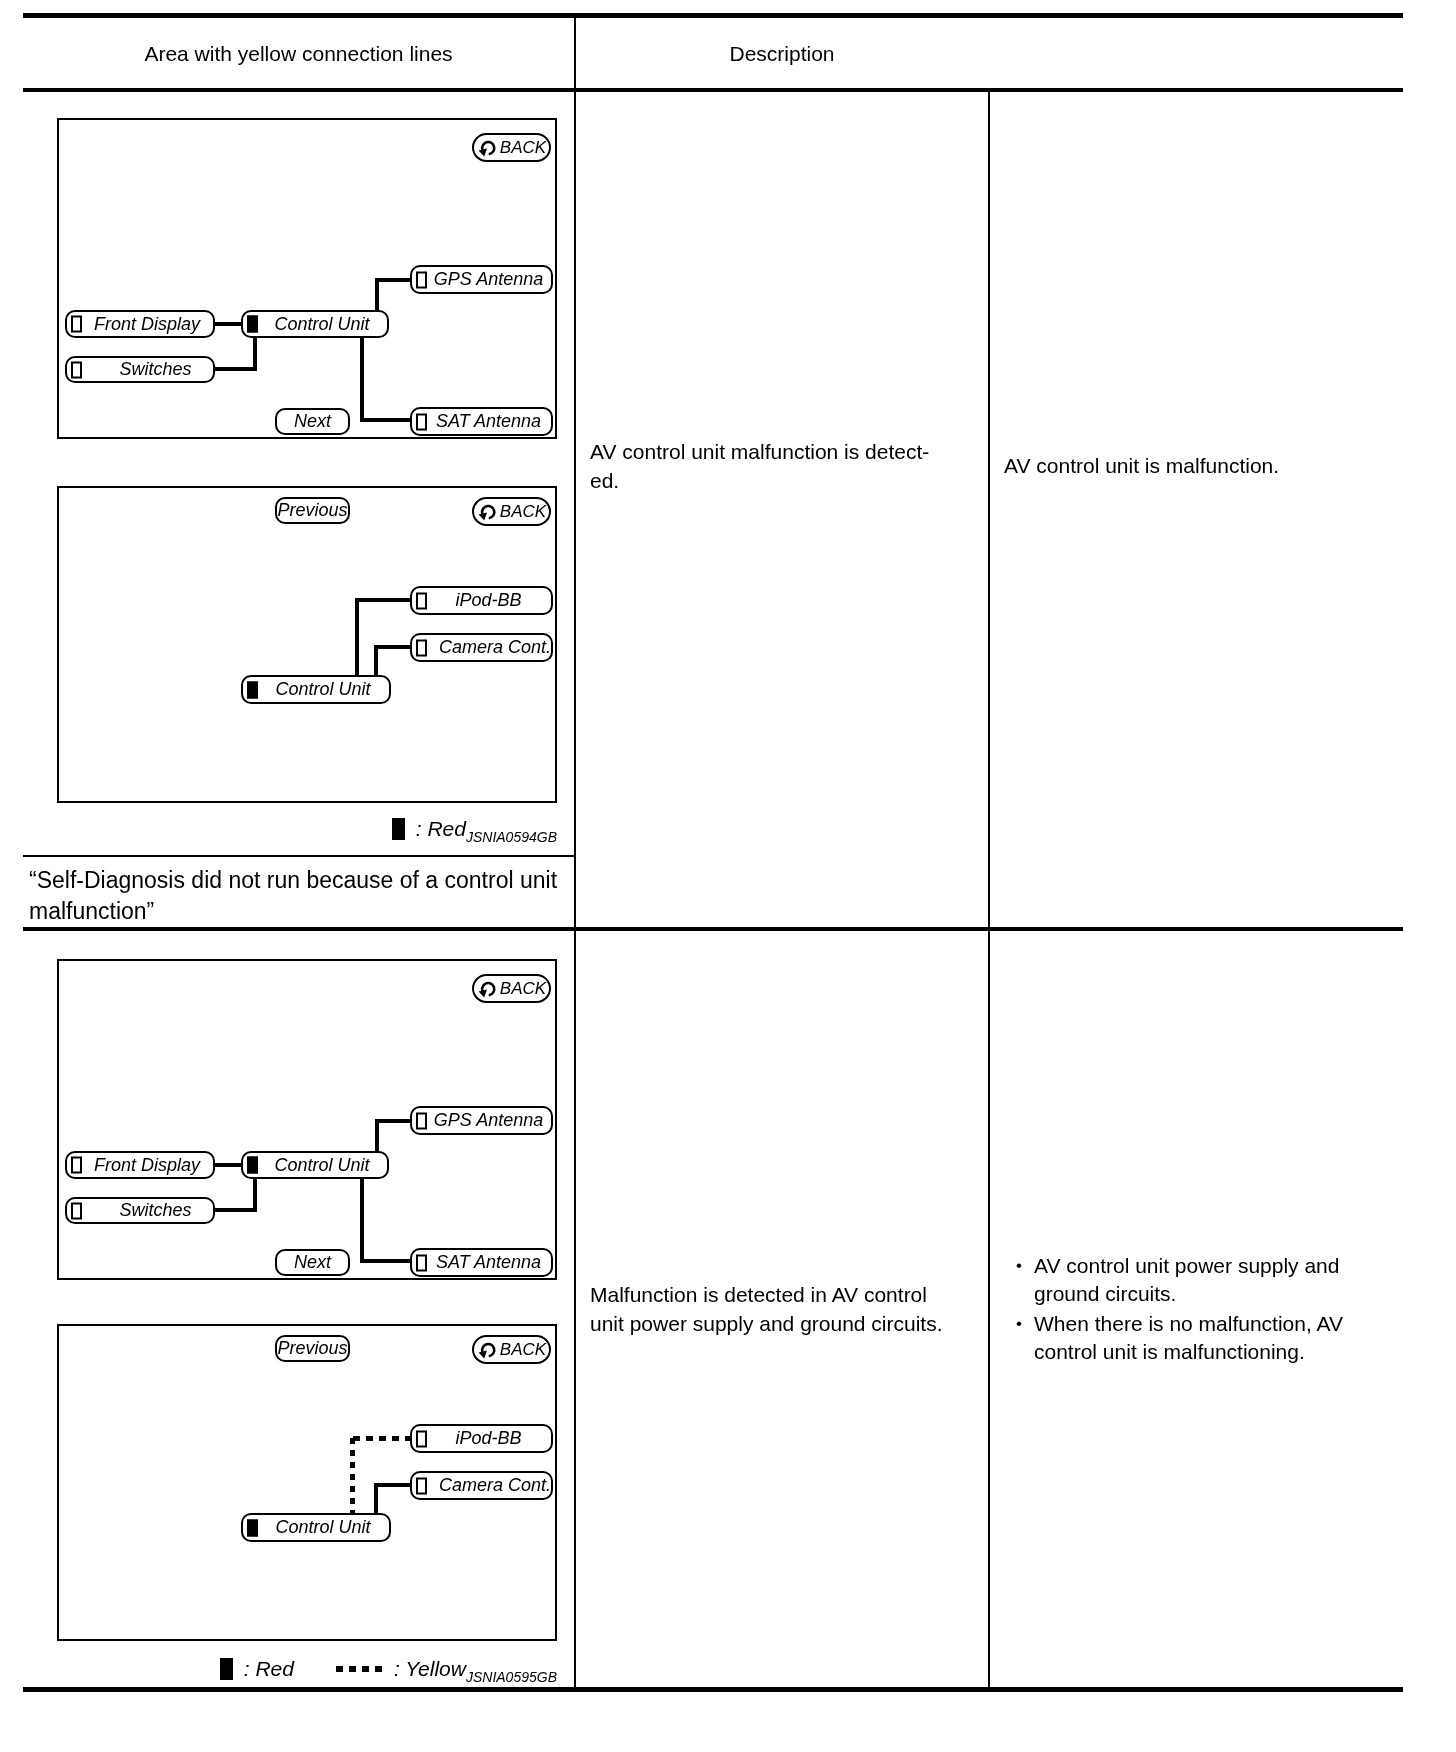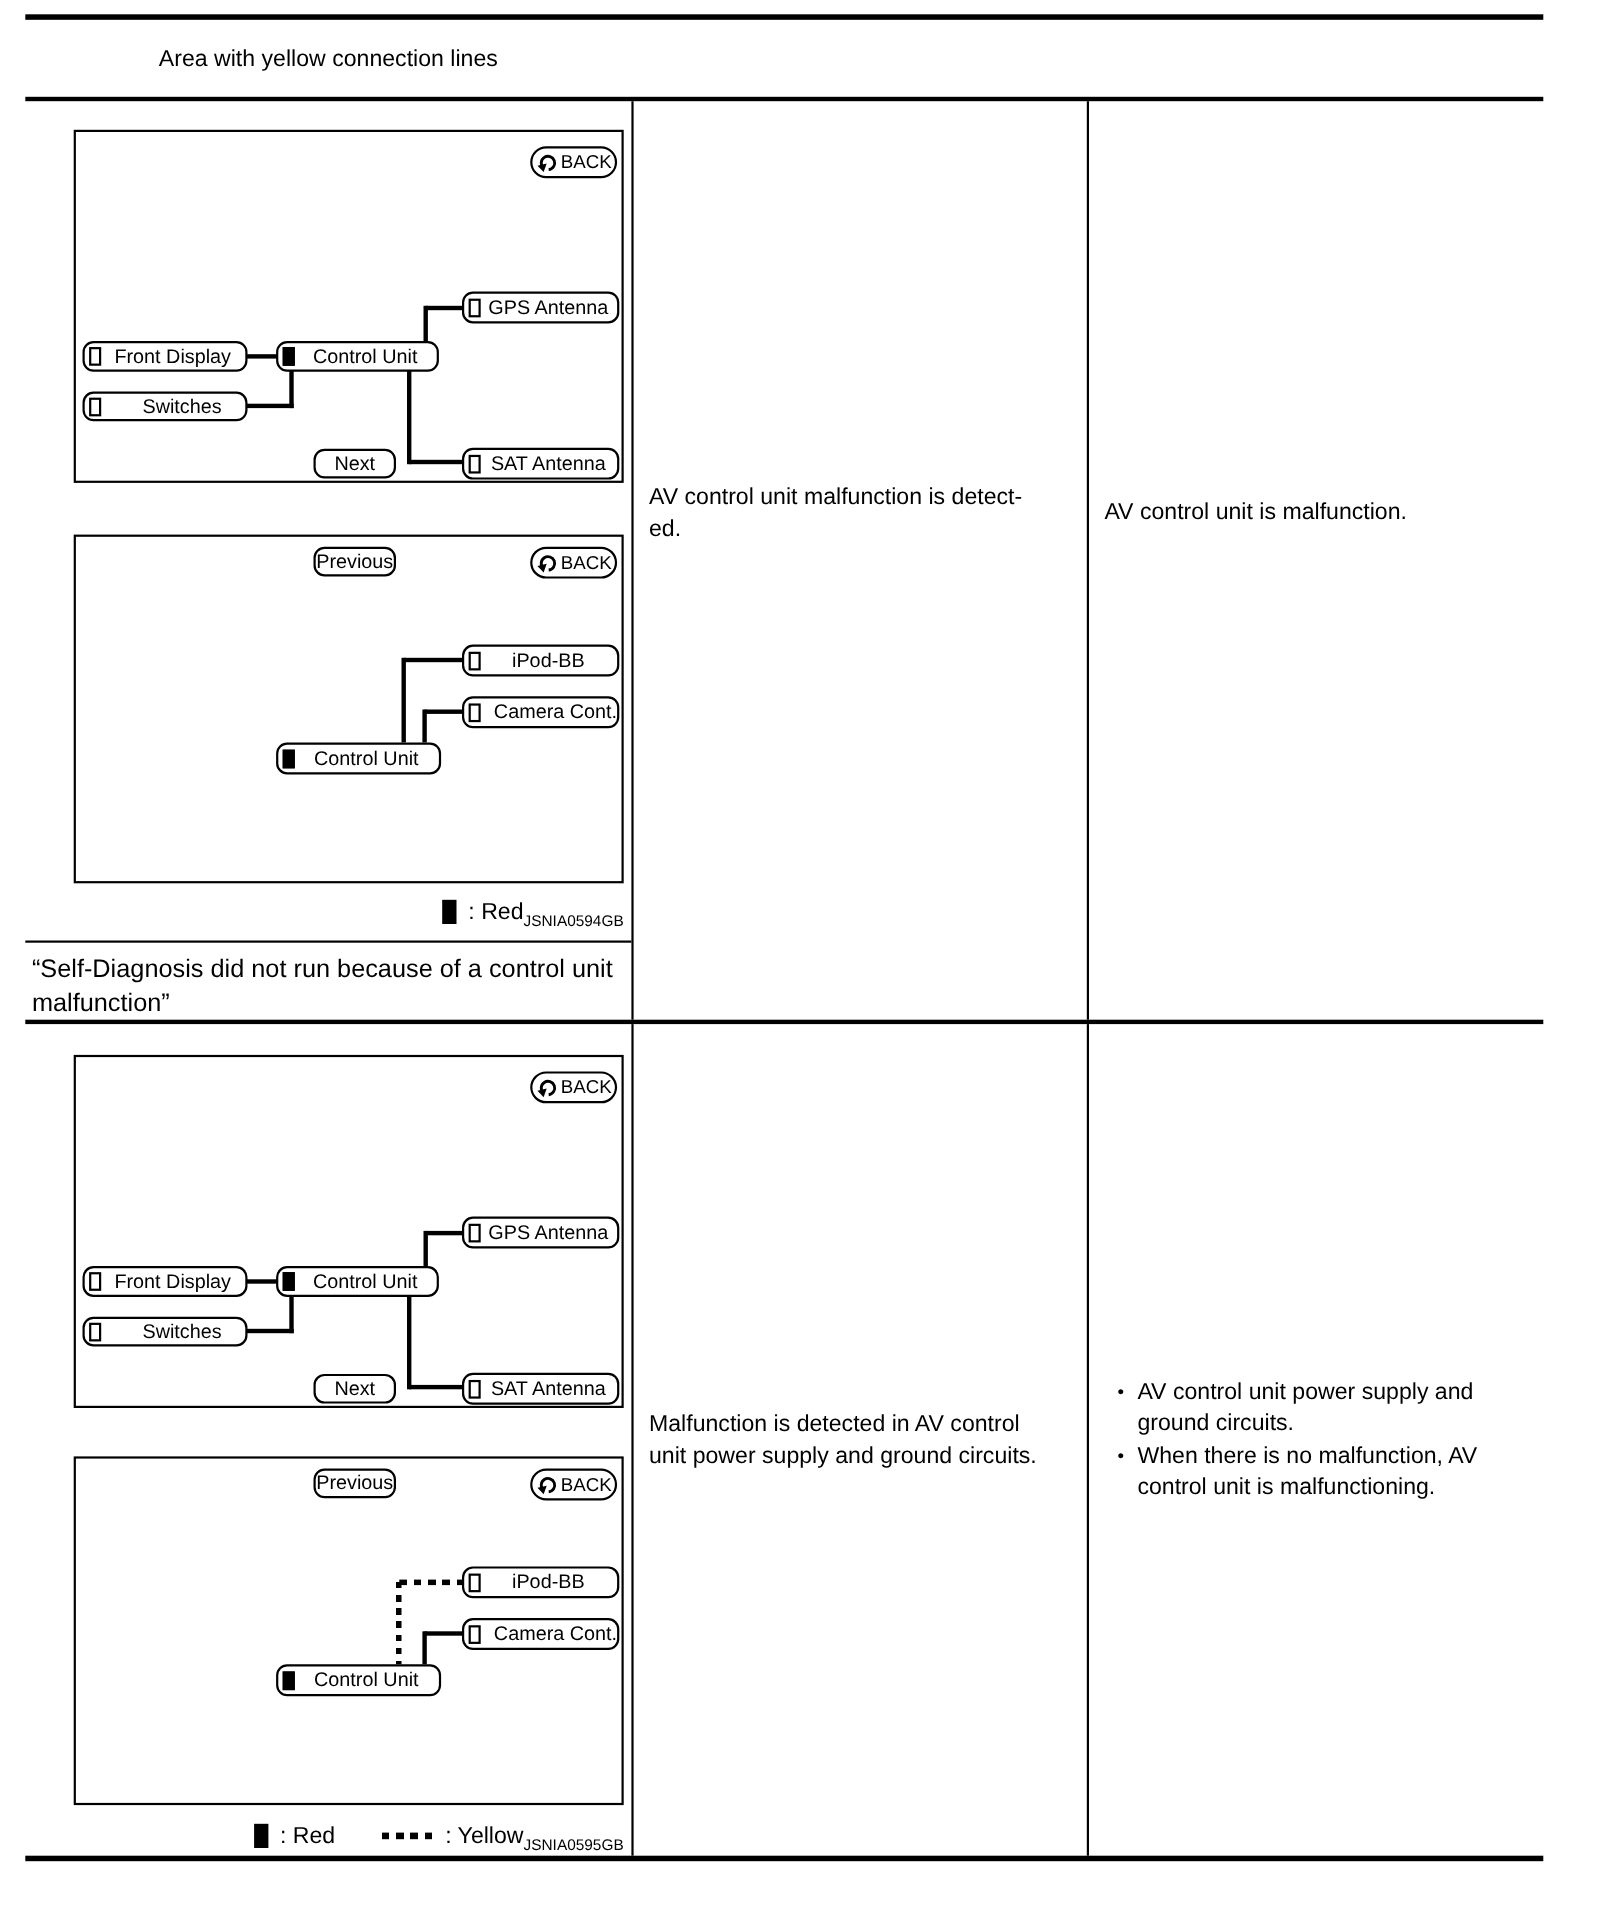--- a/index.html
+++ b/index.html
@@ -19,21 +19,21 @@
   
   .row { display:flex; border-bottom:4px solid #000; }
   .row.last { border-bottom:5px solid #000; }
   .cell { position:relative; }
   .cellpad { padding-top:26px; }
   .mid { display:flex; align-items:center; padding:0 10px 0 14px; font-size:21px; line-height:29px; }
   .pre { white-space:pre-line; }
   .lift { padding-bottom:88px; }
 
   
-  .figwrap { margin-left:44px; width:500px; }
+  .figwrap { margin-left:34px; width:500px;font-style:italic; }
   .screen { position:relative; width:500px; border:2px solid #000; background:#fff; }
   .sA { height:321px; margin-bottom:47px; }
   .sB { height:317px; }
   .node, .btn { position:absolute; border:2px solid #000; border-radius:10px; background:#fff;
          display:flex; align-items:center; justify-content:center; font-size:18px; }
   .node { padding-left:14px; }
   .tab { position:absolute; left:4px; top:50%; transform:translateY(-50%);
          width:11px; height:17px; border:2px solid #000; background:#fff; }
   .filled .tab { background:#000; }
   .backbtn { position:absolute; border:2px solid #000; border-radius:15px; background:#fff;
@@ -92,20 +92,21 @@
   .btxt { width:332px; }
 </style>
 </head>
 <body>
 
 <div class="page">
   <div class="tbl">
 
     <div class="hrow">
       <div class="hcell c1">Area with yellow connection lines</div>
+      <div class="hcell c2">Description</div>
     </div>
 
     <div class="row">
       <div class="cell c1 cellpad">
         <div class="figwrap">
 
           <div class="screen sA">
             <div class="backbtn pA-back">
               <span class="backicon">
                 <svg width="21" height="19" viewBox="0 0 21 19">

